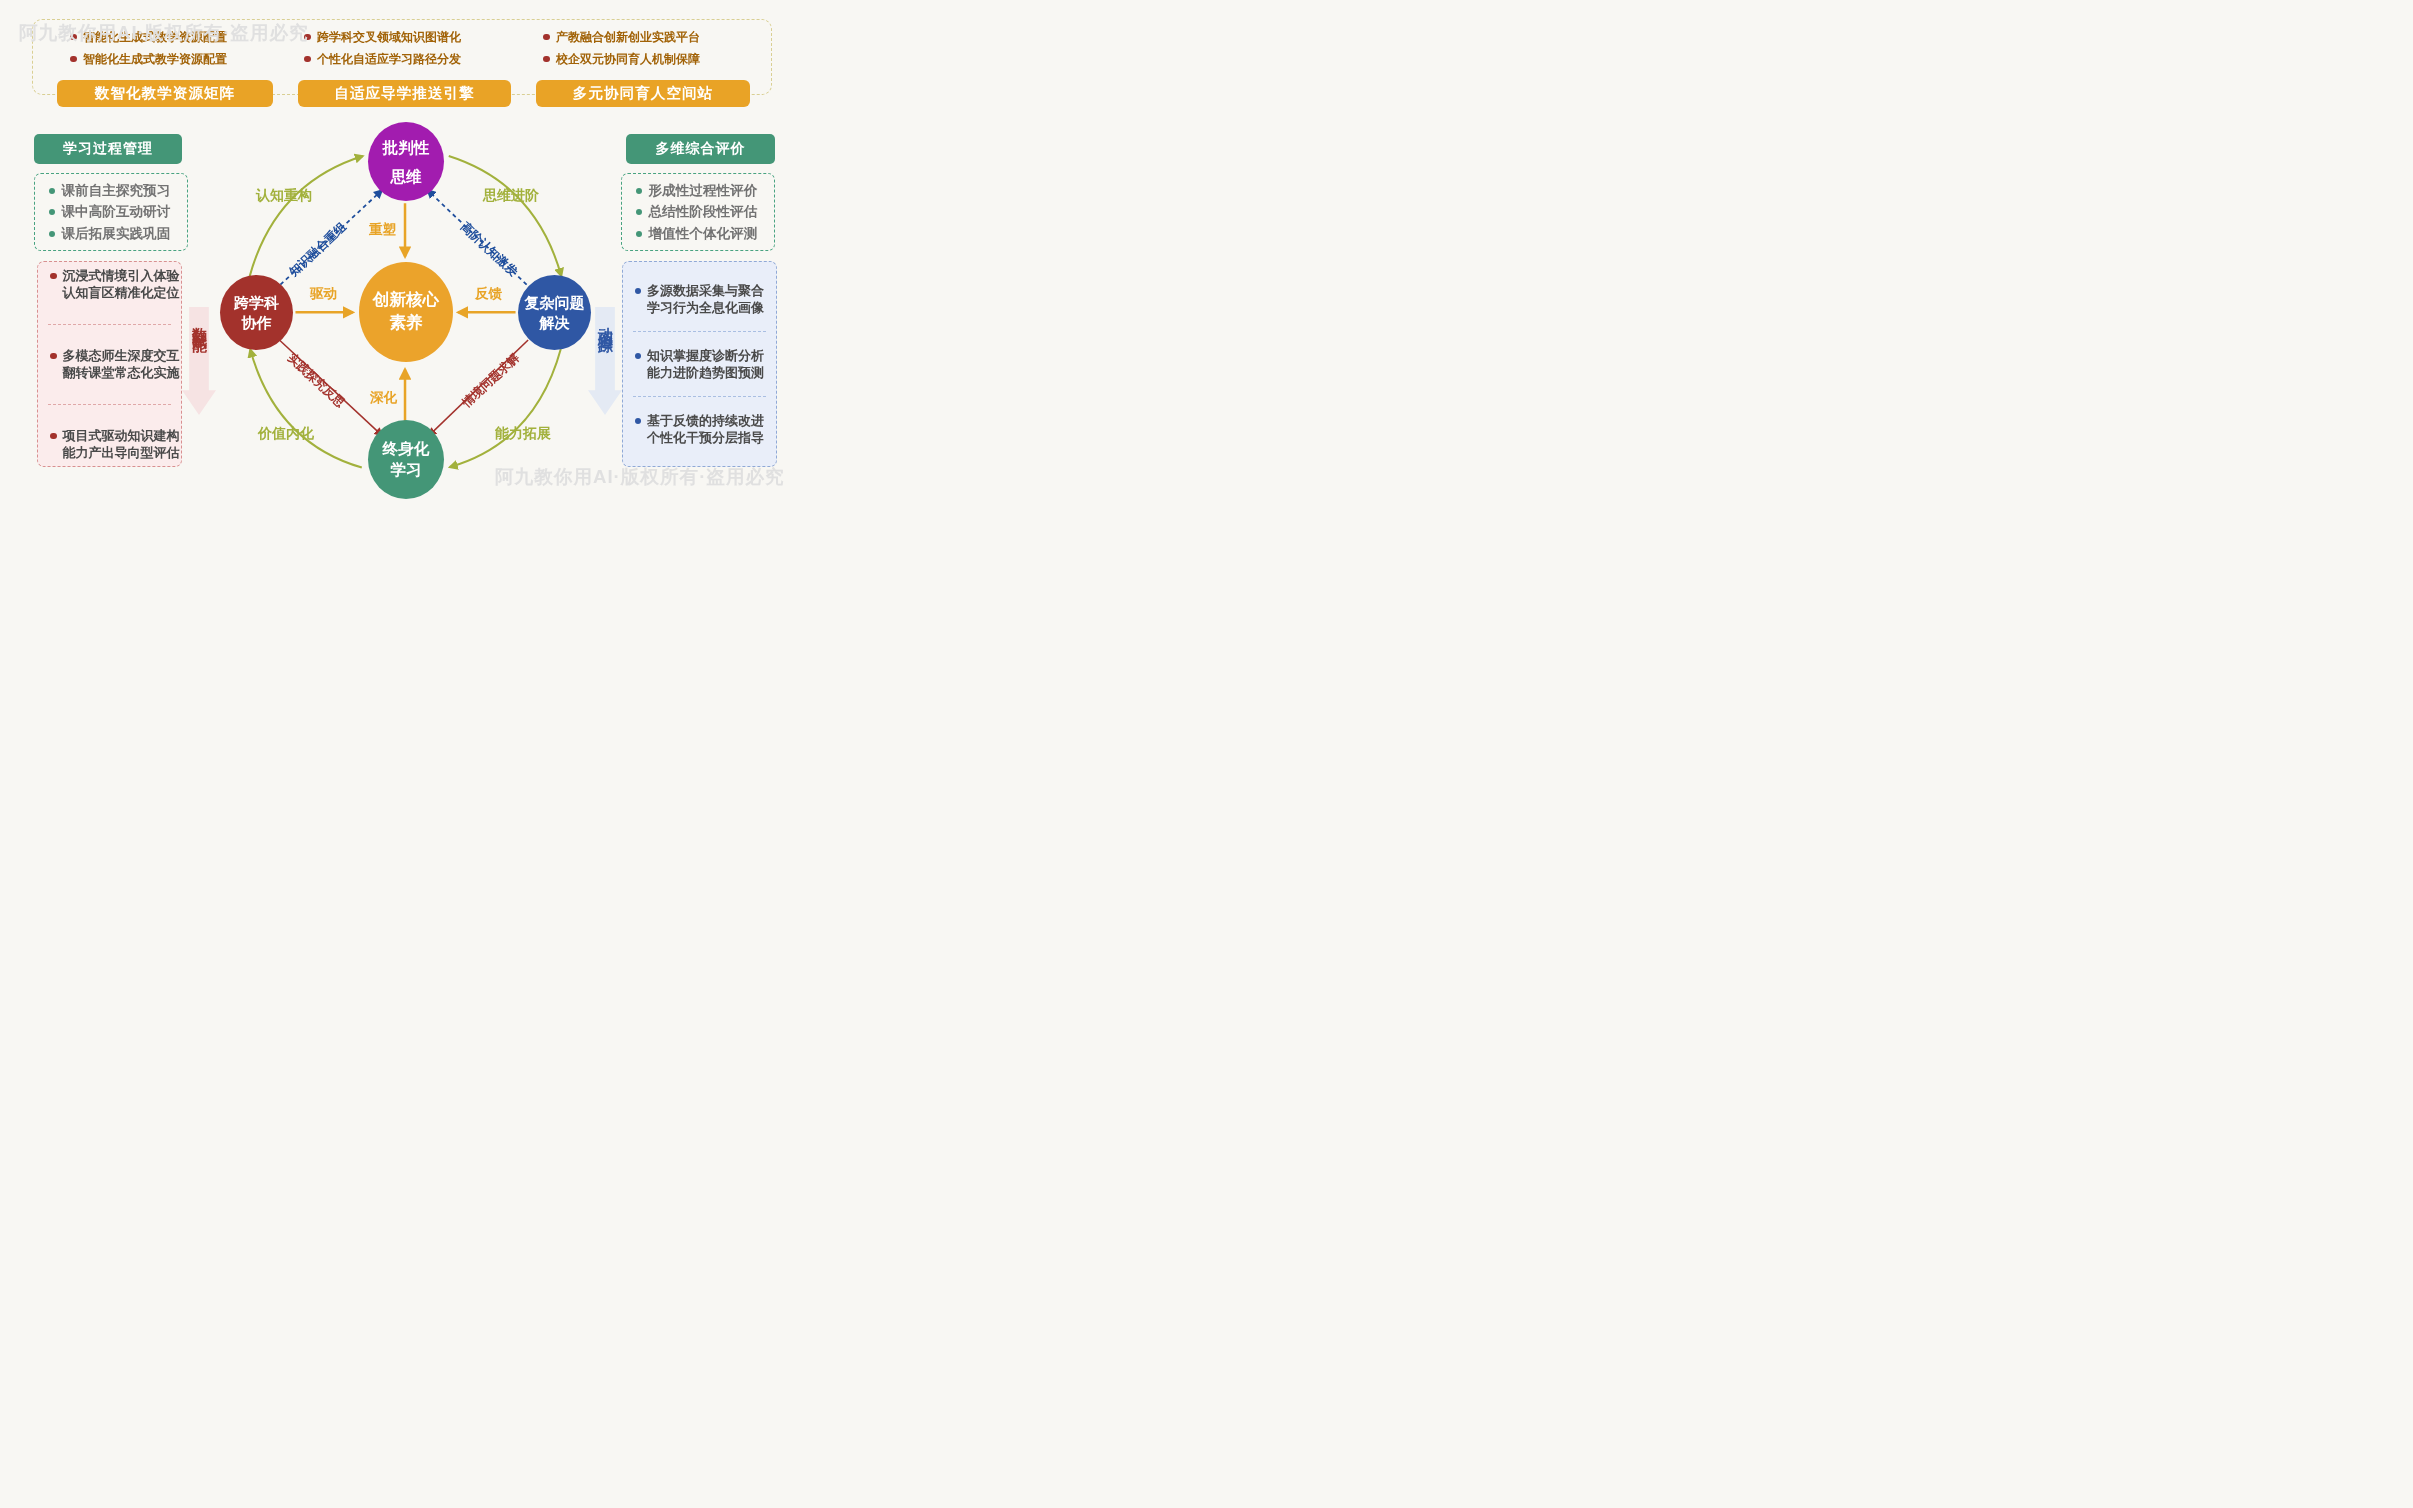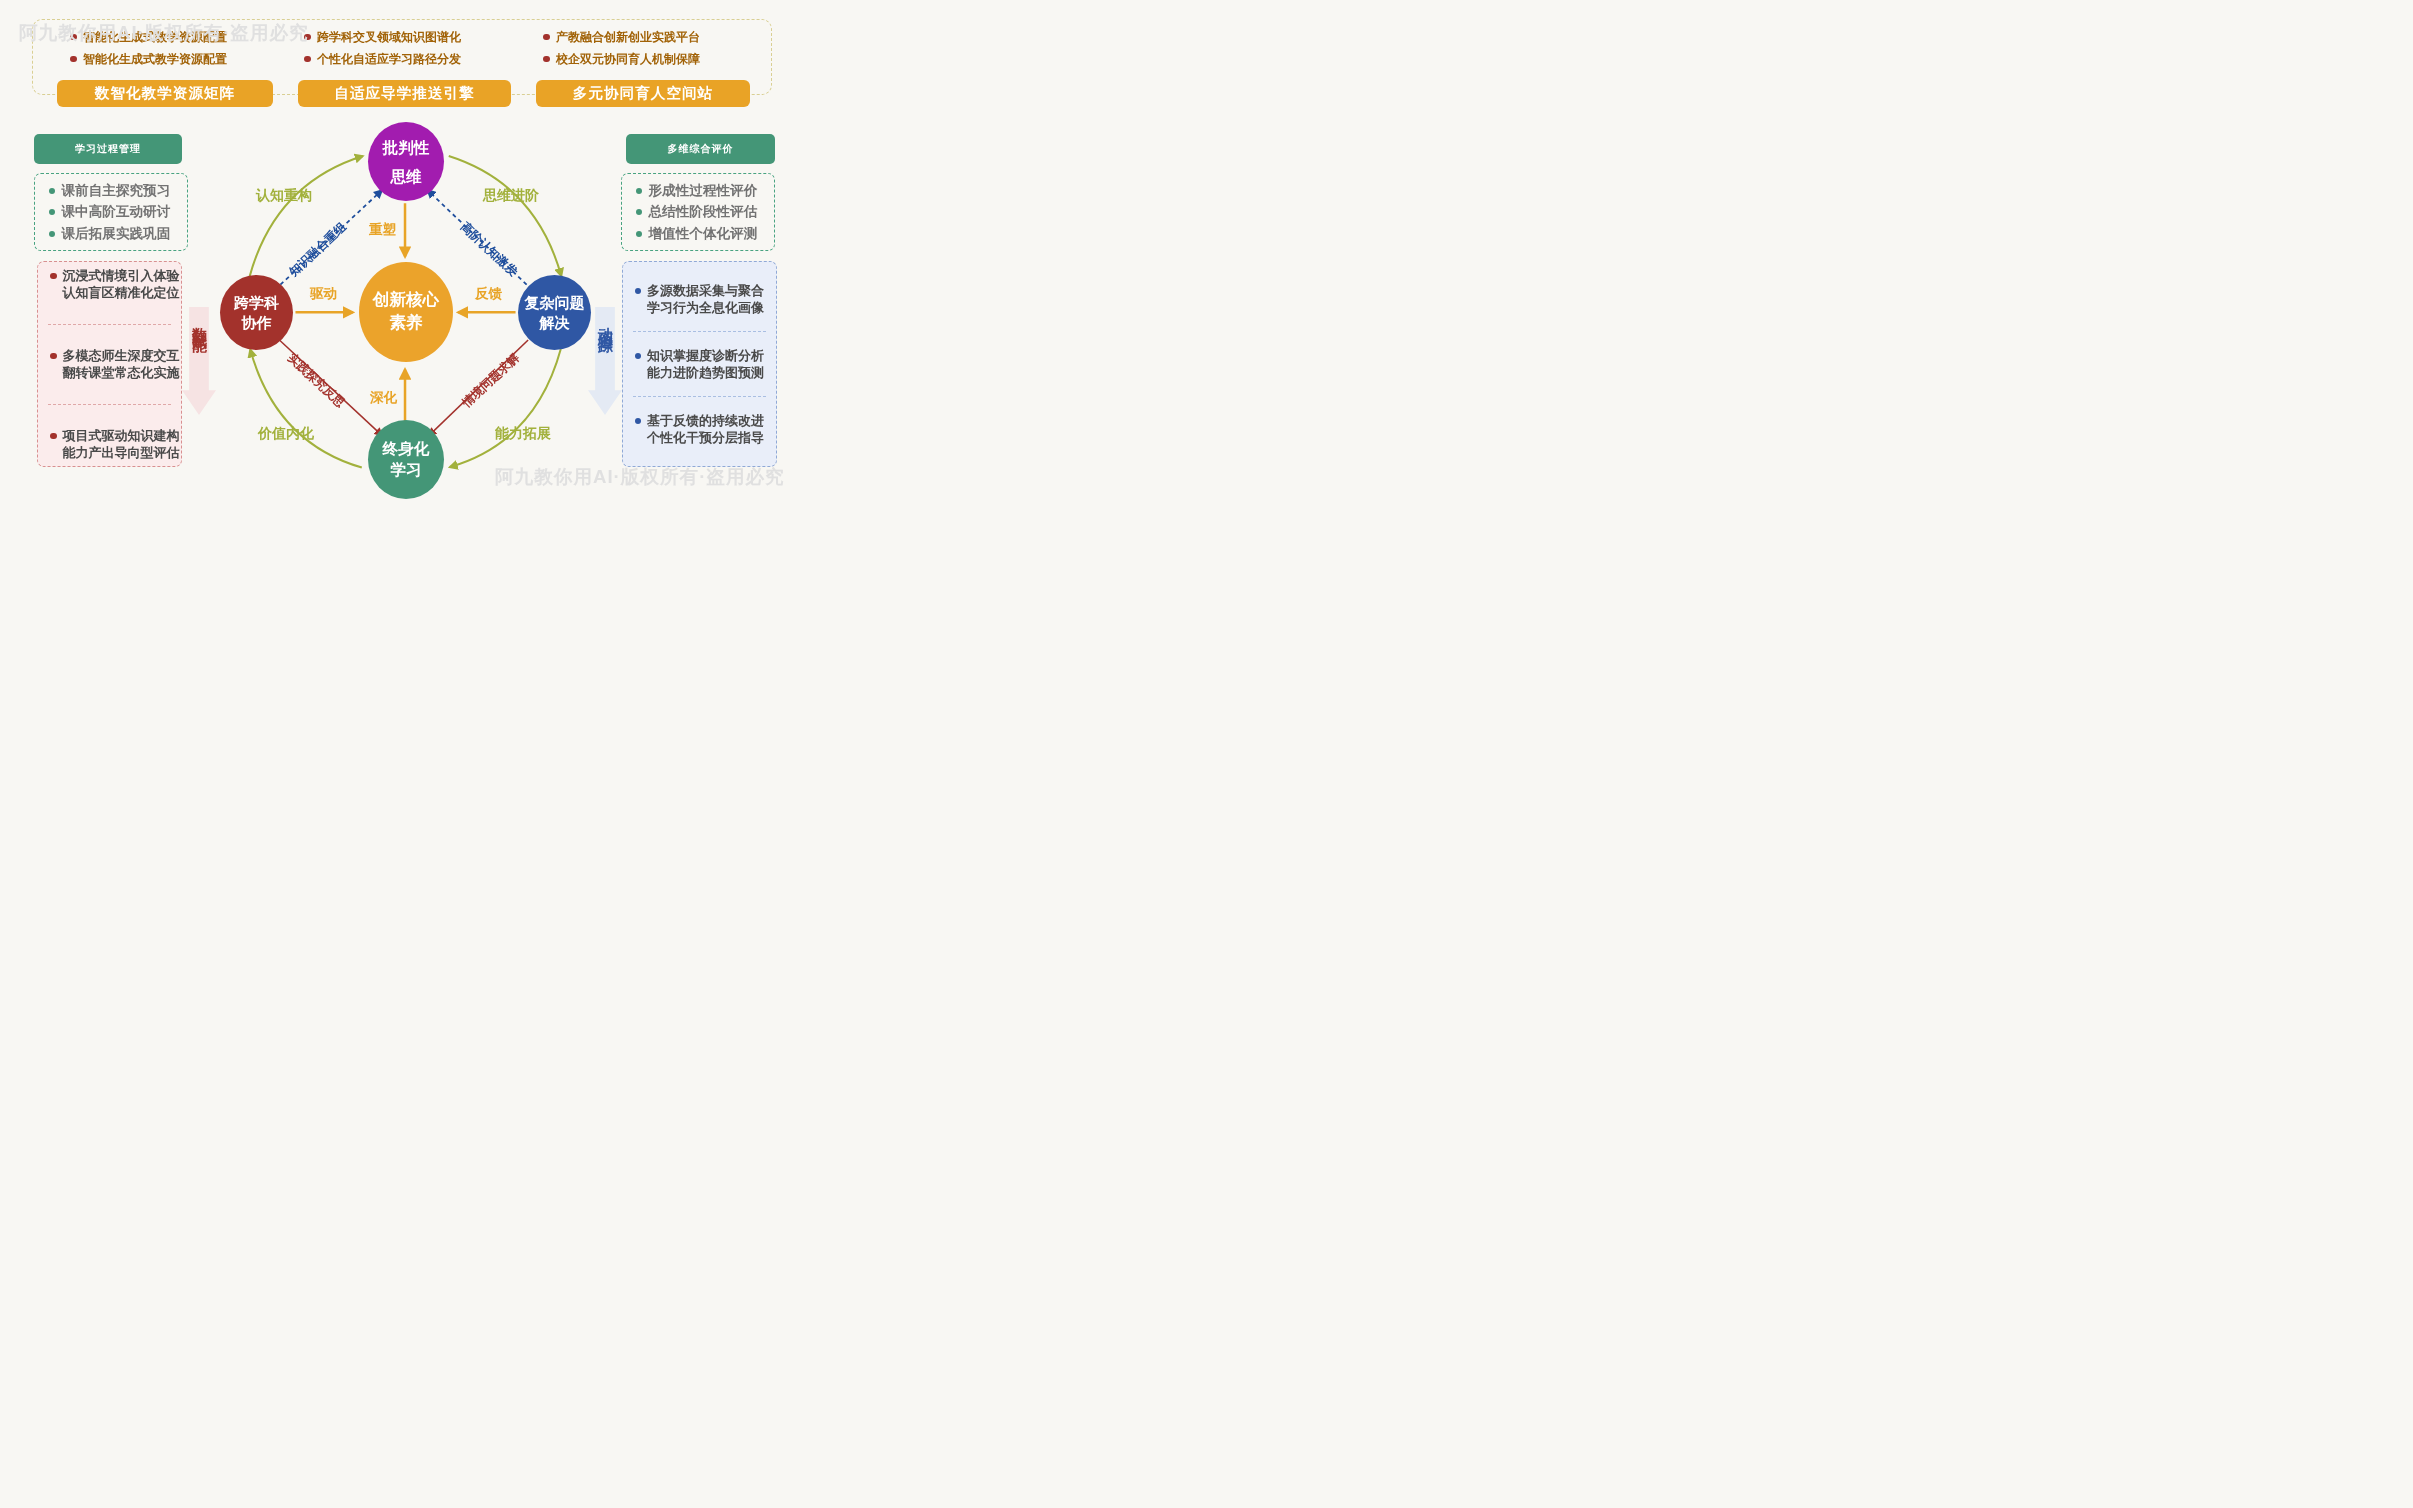--- a/index.html
+++ b/index.html
@@ -20,21 +20,21 @@
   .dot-red{background:#A3322C;}
   .dot-green{background:#449677;width:6px;height:6px;}
   .dot-blue{background:#2F57A4;width:6px;height:6px;}
   .btxt{font-size:12px;font-weight:700;color:#a16207;white-space:nowrap;}
 
   .banner{position:absolute;top:80px;height:27px;background:#E9A326;border-radius:6px;
           color:#fff;font-weight:700;font-size:14.6px;display:flex;align-items:center;
           justify-content:center;letter-spacing:1px;z-index:2;white-space:nowrap;}
 
   .side-header{position:absolute;top:134px;height:30px;background:#449677;border-radius:5px;
-          color:#fff;font-weight:700;font-size:10px;display:flex;align-items:center;
+          color:#fff;font-weight:700;font-size:14px;display:flex;align-items:center;
           justify-content:center;letter-spacing:1px;z-index:1;}
 
   .glist{position:absolute;top:173px;height:78px;border:1.5px dashed #48A381;border-radius:7px;
          display:flex;flex-direction:column;justify-content:space-evenly;padding:3px 0;box-sizing:border-box;z-index:1;}
   .glist .bullet-row{margin:0;padding-left:14px;}
   .glist .btxt{font-size:13.6px;color:#737373;}
 
   .dbox{position:absolute;top:261px;height:206px;border-radius:7px;box-sizing:border-box;
         display:flex;flex-direction:column;justify-content:space-evenly;padding:5px 7px;z-index:1;}
   .dbox-pink{background:#FBECEC;border:1.5px dashed #D89090;}

